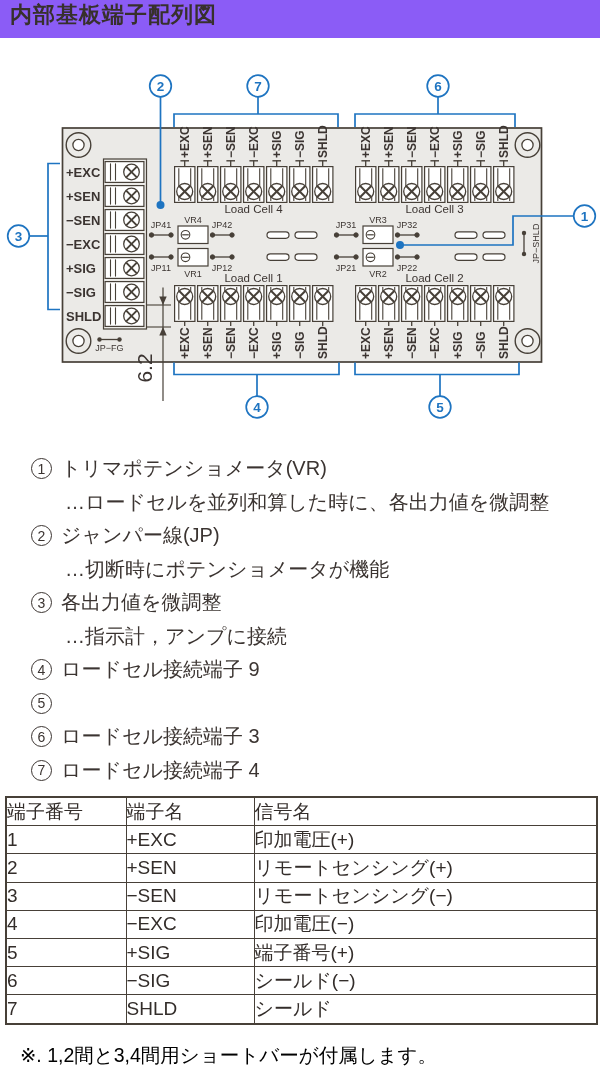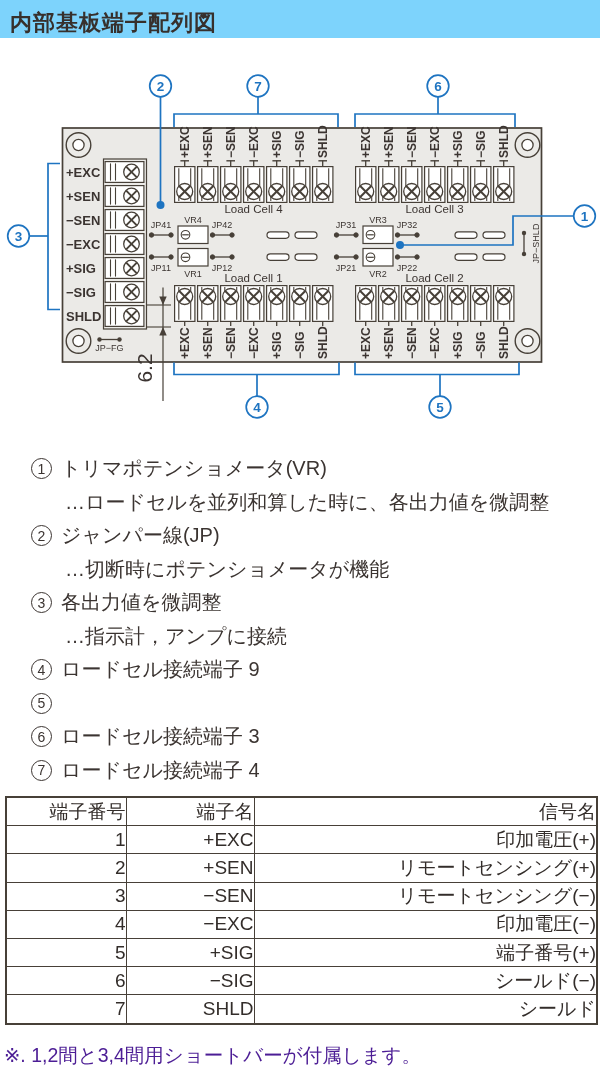--- a/index.html
+++ b/index.html
@@ -1,41 +1,41 @@
 <!DOCTYPE html>
 <html><head>
 <meta charset="utf-8">
 <style>
   html,body{margin:0;padding:0;background:#fff;}
   .page{position:relative;width:600px;height:1075px;background:#fff;overflow:hidden;
         font-family:"Liberation Sans","DejaVu Sans",sans-serif;color:#3b3431;}
-  .titlebar{position:absolute;left:0;top:0;width:600px;height:38px;background:#7dd3fc;
-            display:flex;align-items:flex-end;}
+  .titlebar{position:absolute;left:0;top:0;width:600px;height:38px;background:#8b5cf6;
+            display:flex;align-items:flex-start;}
   .titlebar h1{margin:0 0 0 10px;font-size:22px;font-weight:bold;color:#37302c;letter-spacing:1px;}
   svg.diagram{position:absolute;left:0;top:0;}
   
   text{font-family:"Liberation Sans","DejaVu Sans",sans-serif;}
   text.bl{font-size:12px;font-weight:bold;fill:#3b3431;}
   text.ll{font-size:13px;font-weight:bold;fill:#3b3431;}
   text.lc{font-size:11.5px;fill:#3b3431;}
   text.sm{font-size:9px;fill:#3b3431;}
   text.dim{font-size:21px;fill:#3b3431;}
   text.co{font-size:13.5px;font-weight:bold;fill:#1e74c1;}
   .legend{position:absolute;left:31px;top:452px;font-size:20px;color:#3b3431;}
   .lg-row{height:33.5px;display:flex;align-items:center;white-space:nowrap;}
   .lg-desc{padding-left:34px;align-items:center;}
   .cnum{width:21px;height:21px;box-sizing:border-box;border:1.5px solid #3b3431;border-radius:50%;
         display:inline-flex;align-items:center;justify-content:center;font-size:14px;
         margin-right:9px;flex:none;}
   table.tbl{position:absolute;left:5px;top:796px;width:591px;border-collapse:collapse;
             table-layout:fixed;font-size:19px;color:#332d2a;border:2px solid #474038;}
-  table.tbl th,table.tbl td{border:1.5px solid #474038;text-align:right;padding:0;height:27.2px;
+  table.tbl th,table.tbl td{border:1.5px solid #474038;text-align:left;padding:0;height:27.2px;
             font-weight:normal;overflow:hidden;white-space:nowrap;}
   .col1{width:120px;} .col2{width:128px;} .col3{width:343px;}
-  .note{position:absolute;left:4px;top:1042px;font-size:19.5px;color:#4c1d95;white-space:nowrap;}
+  .note{position:absolute;left:20px;top:1042px;font-size:19.5px;color:#000000;white-space:nowrap;}
 </style>
 </head>
 <body>
 
 <div class="page">
 
   <div class="titlebar">
     <h1>内部基板端子配列図</h1>
   </div>
 

